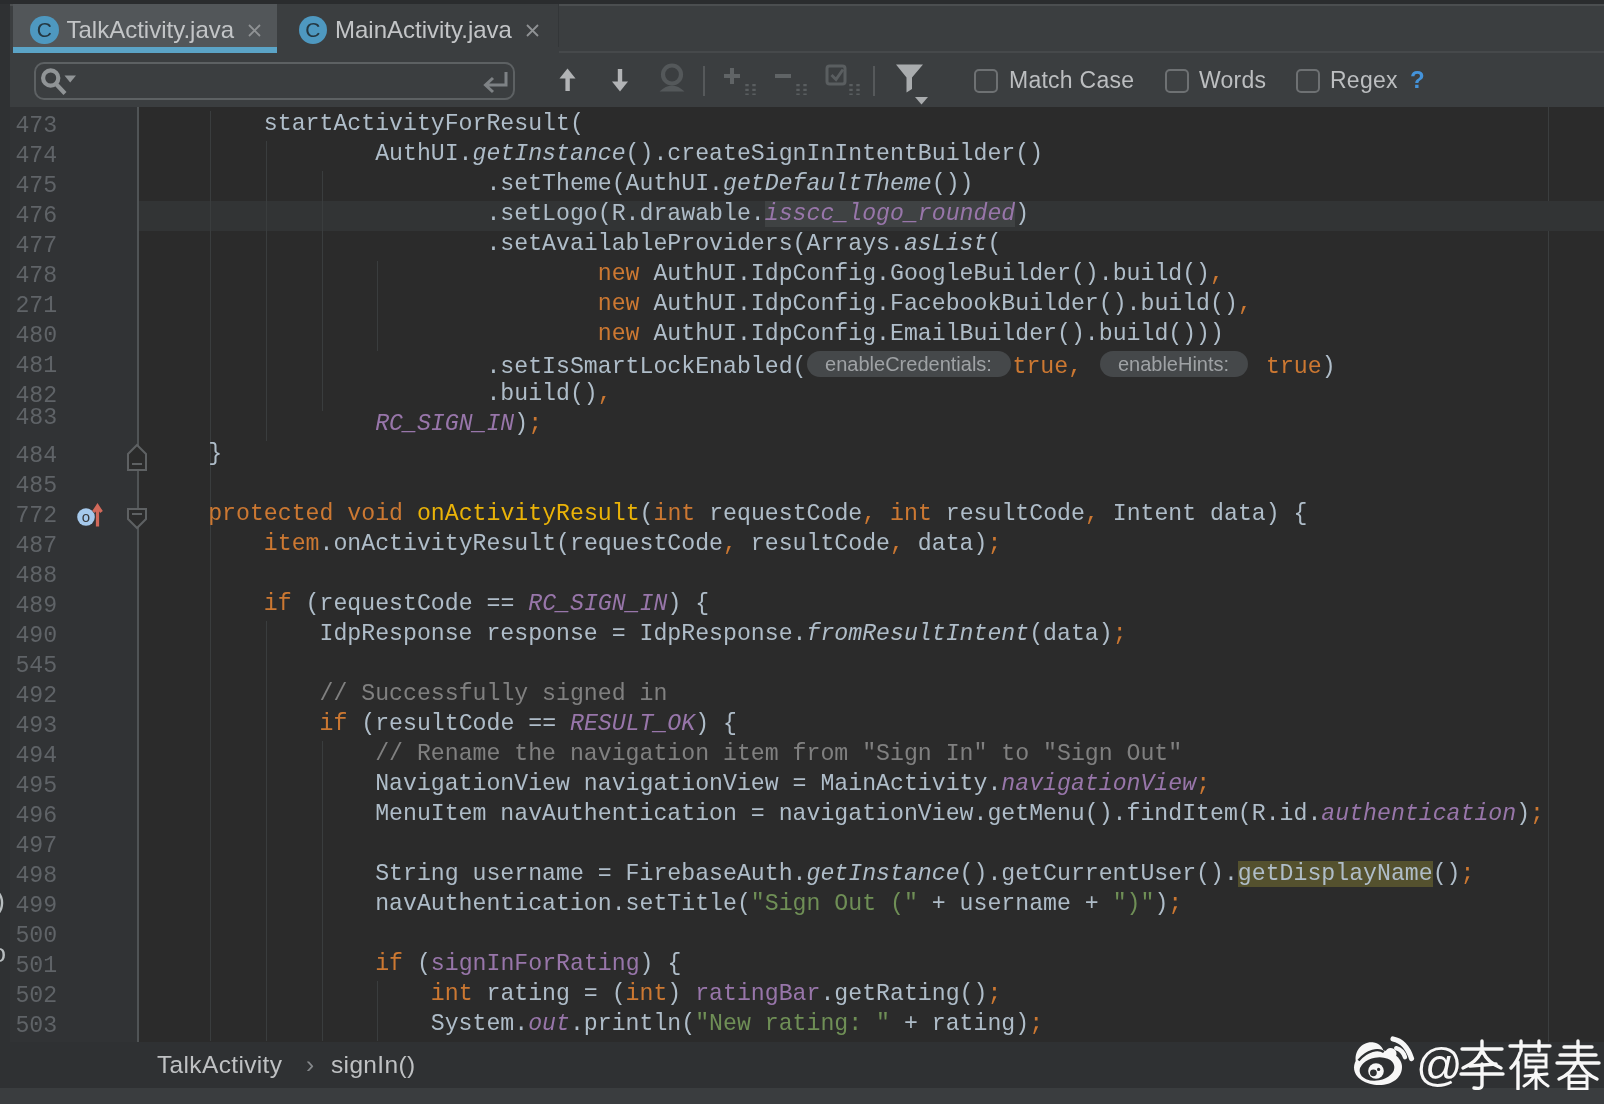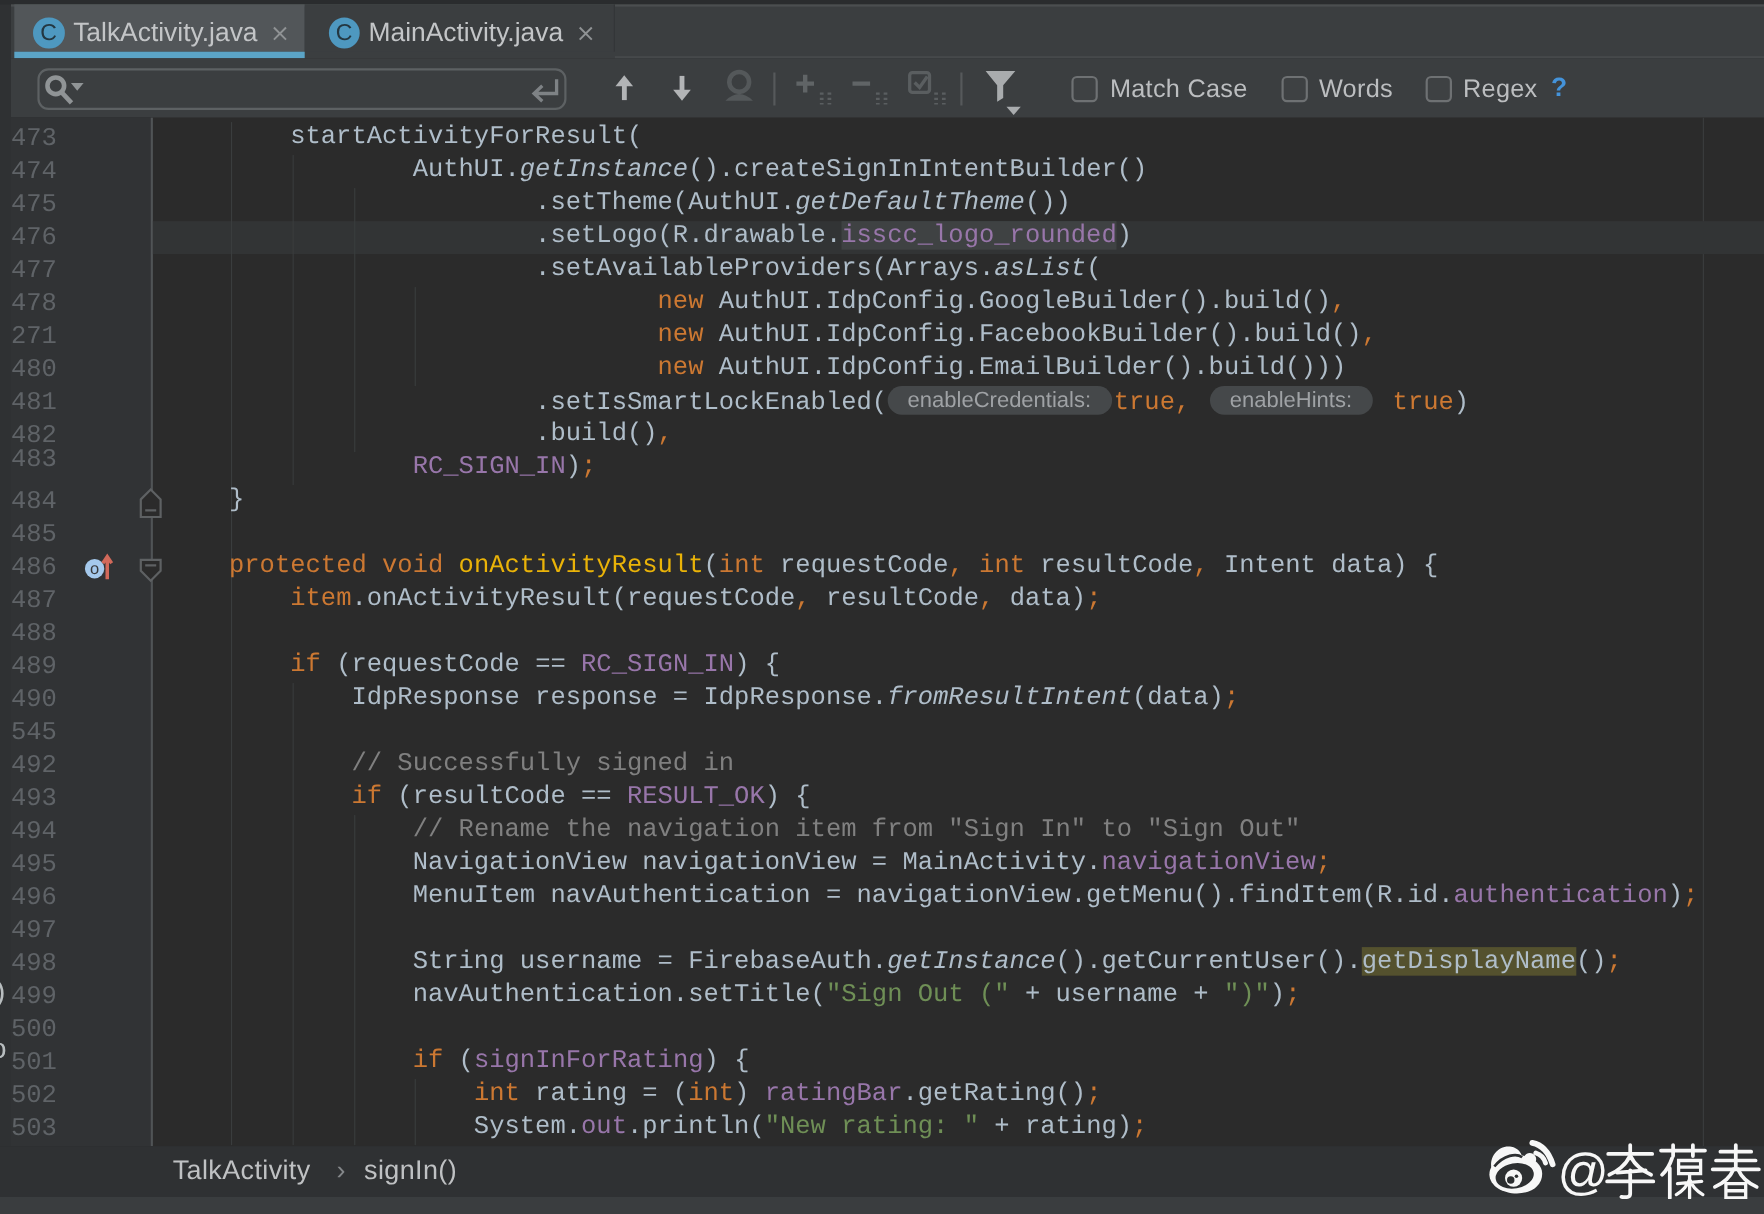--- a/index.html
+++ b/index.html
@@ -22,30 +22,30 @@
   
   #searchpanel{left:10px;top:53px;width:1594px;height:54px;background:#3b3e40;}
   #sfield{position:absolute;left:24px;top:9px;width:481px;height:38px;border:2px solid #5d6163;border-radius:10px;}
   .ck{position:absolute;width:24px;height:24px;border:2px solid #6e7173;border-radius:5px;background:#3e4143;top:16px;}
   .cklbl{position:absolute;top:14px;color:#bcbec0;font-size:23px;line-height:26px;letter-spacing:0.25px;}
   
   #editor{left:10px;top:107px;width:1594px;height:935px;background:#2b2b2b;}
   #gutterbg{position:absolute;left:0;top:0;width:127px;height:935px;background:#313335;}
   #foldline{position:absolute;left:127px;top:0;width:2px;height:935px;background:#505456;}
   #marginline{position:absolute;left:1538px;top:0;width:1px;height:935px;background:#3b3e3f;}
-  .ln{position:absolute;width:52.5px;text-align:left;color:#5f6367;
+  .ln{position:absolute;width:52.5px;text-align:center;color:#5f6367;
       font:23.2px "Liberation Mono",monospace;line-height:30px;height:30px;left:0;}
   .cl{position:absolute;left:142.5px;height:30px;line-height:30px;white-space:pre;
       font:23.2px "Liberation Mono",monospace;color:#afbdc9;}
   .row476{position:absolute;left:129px;width:1465px;height:30px;background:#323435;}
   .ig{position:absolute;width:1px;background:#3a3d3e;}
   .kw{color:#cc7832;}
   .mt{color:#eab308;}
   .pp{color:#9876aa;}
-  .ppi{color:#9876aa;}
+  .ppi{color:#9876aa;font-style:italic;}
   .it{font-style:italic;}
   .st{color:#6f8f56;}
   .cm{color:#808080;}
   .pn{color:#cc7832;}
   .hl{background:#54512e;}
   .hl2{background:#3f4243;}
   .chip{display:inline-block;background:#45484a;color:#9fa2a5;border-radius:13px;
      font:20px "Liberation Sans",sans-serif;height:26px;line-height:26px;text-align:center;
      vertical-align:2px;}
   
@@ -148,21 +148,21 @@
       <div class="ln" style="top:244px">481</div>
       <div class="cl" style="top:244px">                        .setIsSmartLockEnabled(<span class="chip" style="width:204px;margin-left:0px;margin-right:2px">enableCredentials:</span><span class="kw">true</span><span class="pn">,</span> <span class="chip" style="width:148px;margin-left:3.5px;margin-right:18.5px">enableHints:</span><span class="kw">true</span>)</div>
       <div class="ln" style="top:274px">482</div>
       <div class="cl" style="top:274px">                        .build()<span class="pn">,</span></div>
       <div class="ln" style="top:296px">483</div>
       <div class="cl" style="top:304px">                <span class="ppi">RC_SIGN_IN</span>)<span class="pn">;</span></div>
       <div class="ln" style="top:334px">484</div>
       <div class="cl" style="top:334px">    }</div>
       <div class="ln" style="top:364px">485</div>
       <div class="cl" style="top:364px"></div>
-      <div class="ln" style="top:394px">486</div>
+      <div class="ln" style="top:394px">772</div>
       <div class="cl" style="top:394px">    <span class="kw">protected</span> <span class="kw">void</span> <span class="mt">onActivityResult</span>(<span class="kw">int</span> requestCode<span class="pn">,</span> <span class="kw">int</span> resultCode<span class="pn">,</span> Intent data) {</div>
       <div class="ln" style="top:424px">487</div>
       <div class="cl" style="top:424px">        <span class="kw">item</span>.onActivityResult(requestCode<span class="pn">,</span> resultCode<span class="pn">,</span> data)<span class="pn">;</span></div>
       <div class="ln" style="top:454px">488</div>
       <div class="cl" style="top:454px"></div>
       <div class="ln" style="top:484px">489</div>
       <div class="cl" style="top:484px">        <span class="kw">if</span> (requestCode == <span class="ppi">RC_SIGN_IN</span>) {</div>
       <div class="ln" style="top:514px">490</div>
       <div class="cl" style="top:514px">            IdpResponse response = IdpResponse.<span class="it">fromResultIntent</span>(data)<span class="pn">;</span></div>
       <div class="ln" style="top:544px">545</div>

